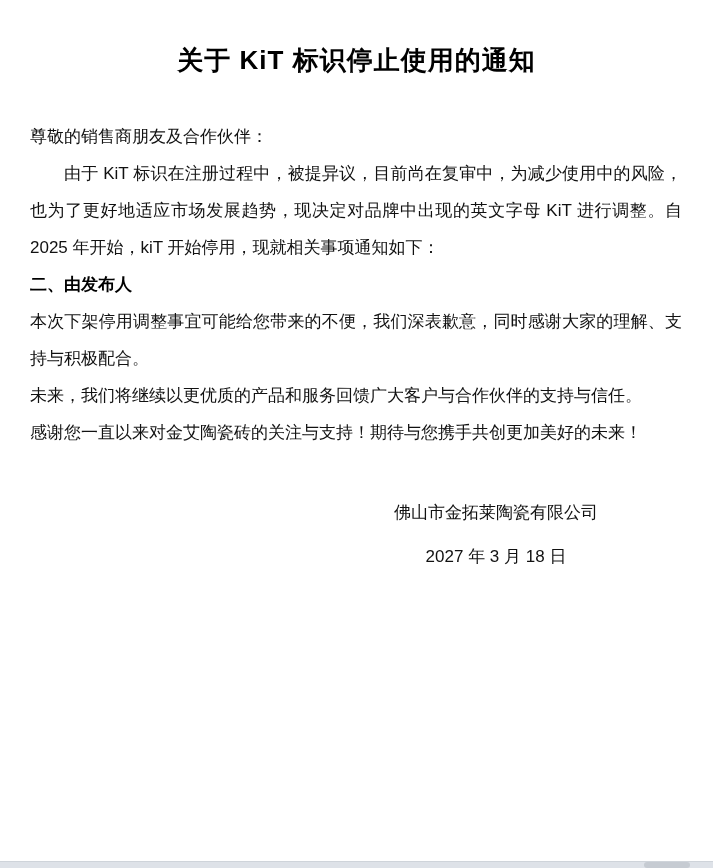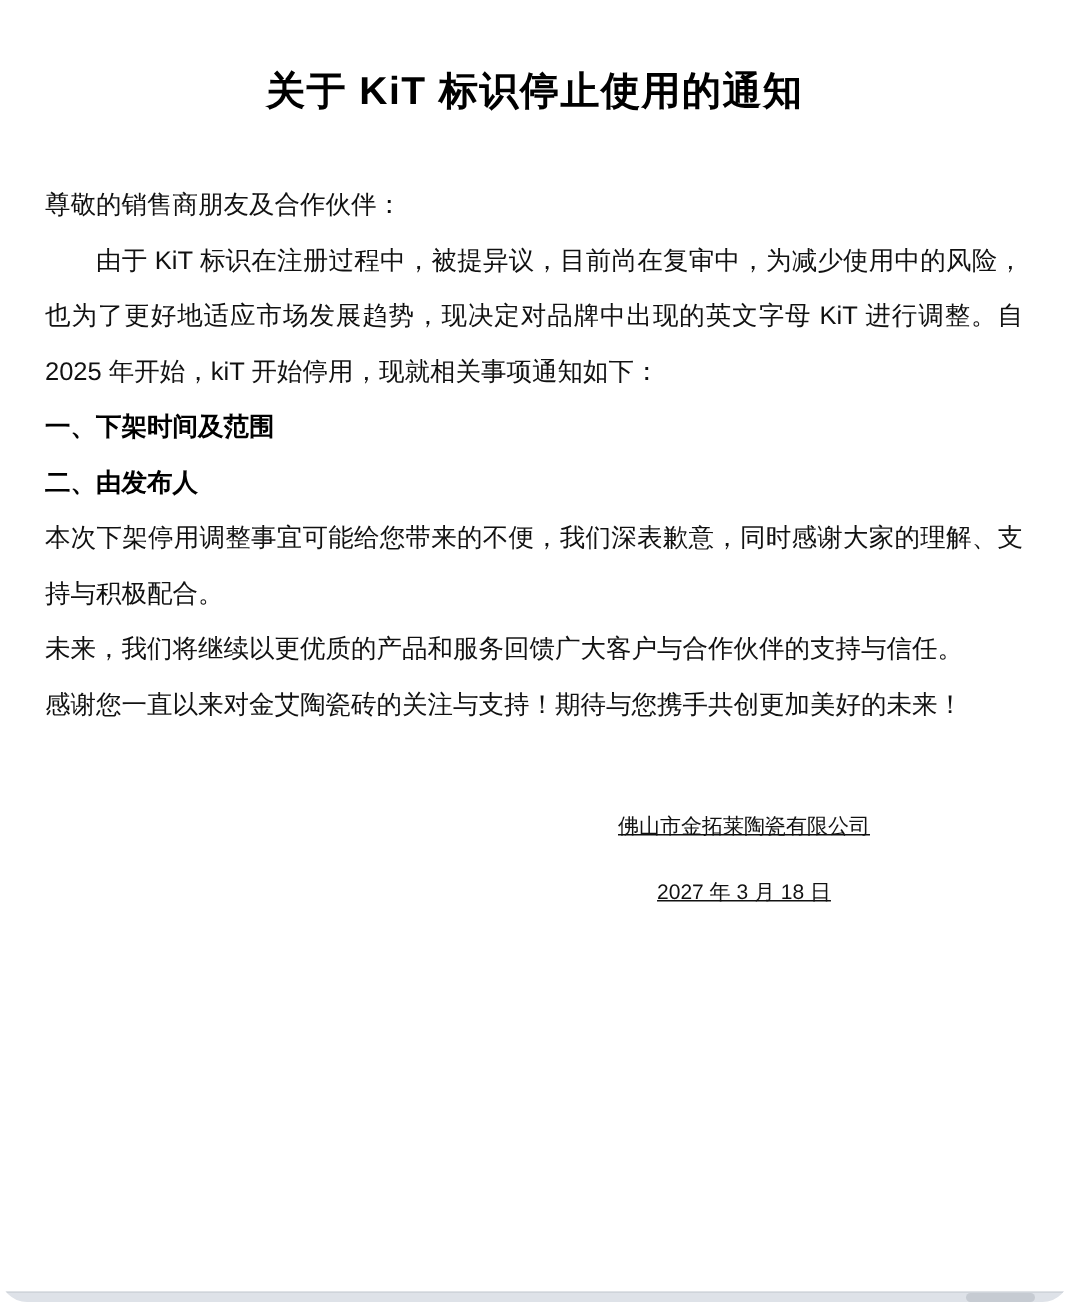--- a/index.html
+++ b/index.html
@@ -8,21 +8,20 @@
     background: #ffffff;
     font-family: "Liberation Sans", "DejaVu Sans", sans-serif;
   }
   .page {
     position: relative;
     width: 713px;
     height: 868px;
     background: #ffffff;
     overflow: hidden;
     color: #1a1a1a;
-    border-radius: 18px;
   }
   .doc-title {
     margin: 0;
     padding-top: 42px;
     font-size: 26px;
     font-weight: bold;
     line-height: 36px;
     text-align: center;
     color: #000000;
     letter-spacing: 1px;
@@ -48,23 +47,22 @@
   .indent-2em {
     text-indent: 2em;
   }
   .signature {
     margin-top: 40px;
     margin-left: auto;
     margin-right: 46px;
     width: 280px;
     text-align: center;
     line-height: 44px;
-    font-size: 14px;
+    font-size: 17px;
     color: #111111;
-    text-decoration: underline;
   }
   .signature p { margin: 0; text-align: center; }
   .h-scrollbar {
     position: absolute;
     left: 0;
     right: 0;
     bottom: 0;
     height: 6px;
     border-top: 1px solid #cfd4da;
   }
@@ -83,21 +81,20 @@
 <div class="page">
 
   <h1 class="doc-title">关于 KiT 标识停止使用的通知</h1>
 
   <div class="doc-body">
 
     <p>尊敬的销售商朋友及合作伙伴：</p>
 
     <p class="indent-2em">由于 KiT 标识在注册过程中，被提异议，目前尚在复审中，为减少使用中的风险，也为了更好地适应市场发展趋势，现决定对品牌中出现的英文字母 KiT 进行调整。自 2025 年开始，kiT 开始停用，现就相关事项通知如下：</p>
 
-    <h2>一、下架时间及范围</h2>
 
 
 
     <h2>二、由发布人</h2>
 
 
     <p>本次下架停用调整事宜可能给您带来的不便，我们深表歉意，同时感谢大家的理解、支持与积极配合。</p>
 
     <p>未来，我们将继续以更优质的产品和服务回馈广大客户与合作伙伴的支持与信任。</p>
 

